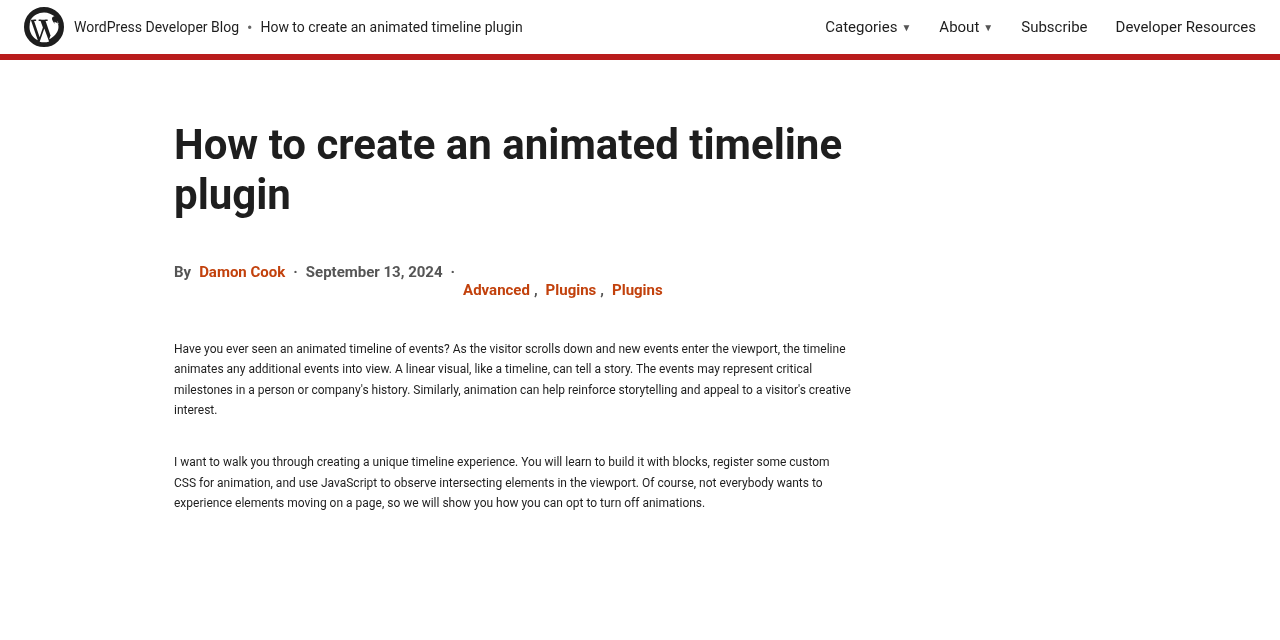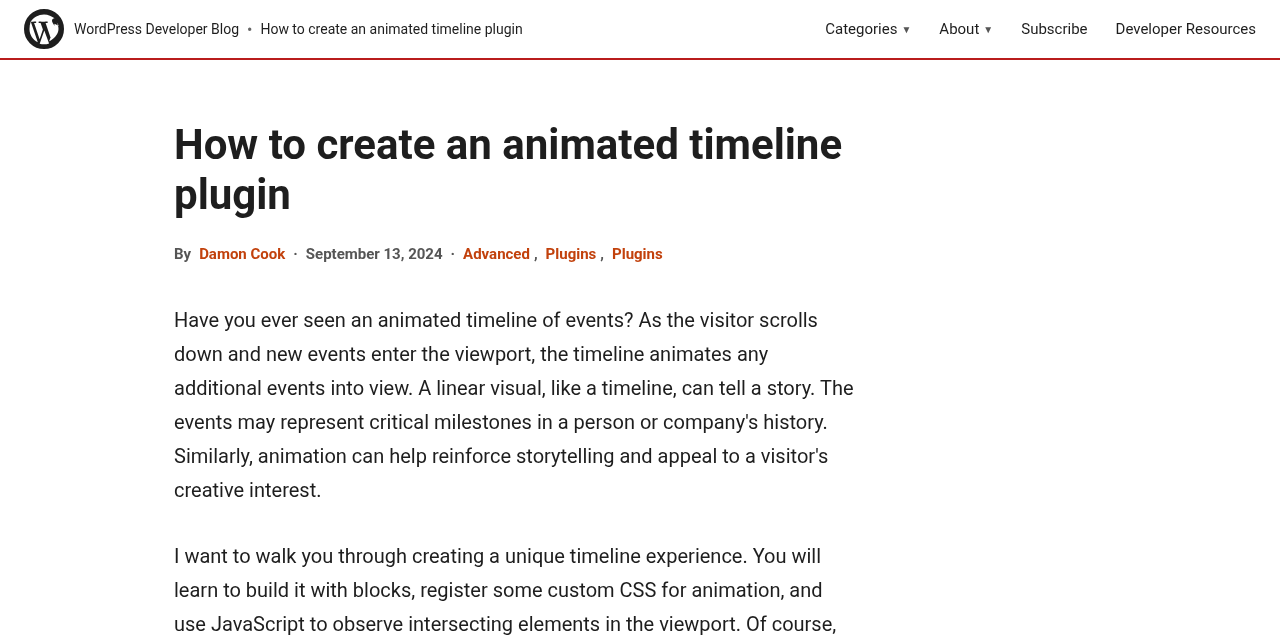--- a/index.html
+++ b/index.html
@@ -17,21 +17,21 @@
     }
 
     
     header {
       display: flex;
       align-items: center;
       justify-content: space-between;
       padding: 0 24px;
       height: 60px;
       background: #fff;
-      border-bottom: 2px solid #b91c1c;
+      border-bottom: 6px solid #b91c1c;
     }
 
     .header-left {
       display: flex;
       align-items: center;
       gap: 10px;
     }
 
     .wp-logo {
       width: 40px;
@@ -113,28 +113,29 @@
 
     .meta-link {
       color: #c2410c;
       text-decoration: none;
     }
 
     .meta-categories {
       display: flex;
       align-items: center;
       gap: 4px;
+      margin-top: 36px;
     }
 
     .article-body {
       margin-top: 40px;
     }
 
     .article-paragraph {
-      font-size: 20px;
+      font-size: 12px;
       line-height: 1.7;
       color: #1e1e1e;
       margin-bottom: 32px;
       max-width: 680px;
     }
   </style>
 </head>
 <body>
 
 <header>

